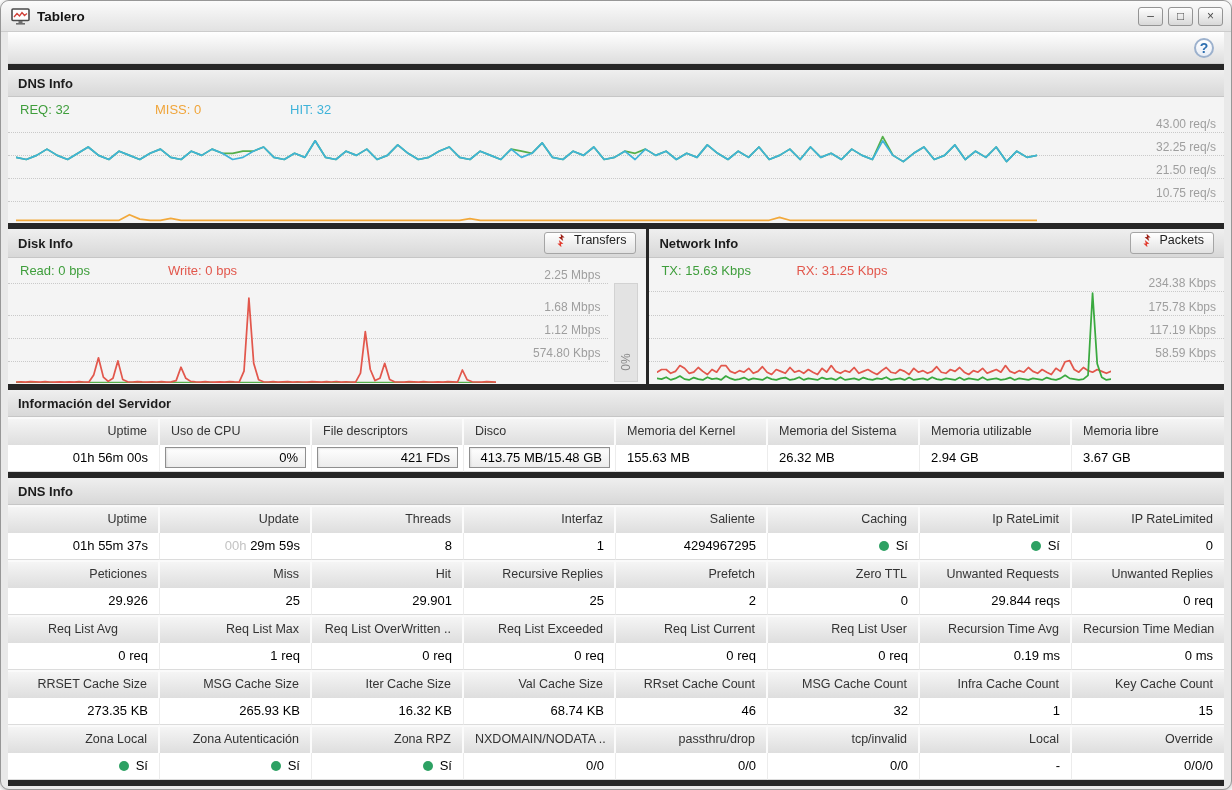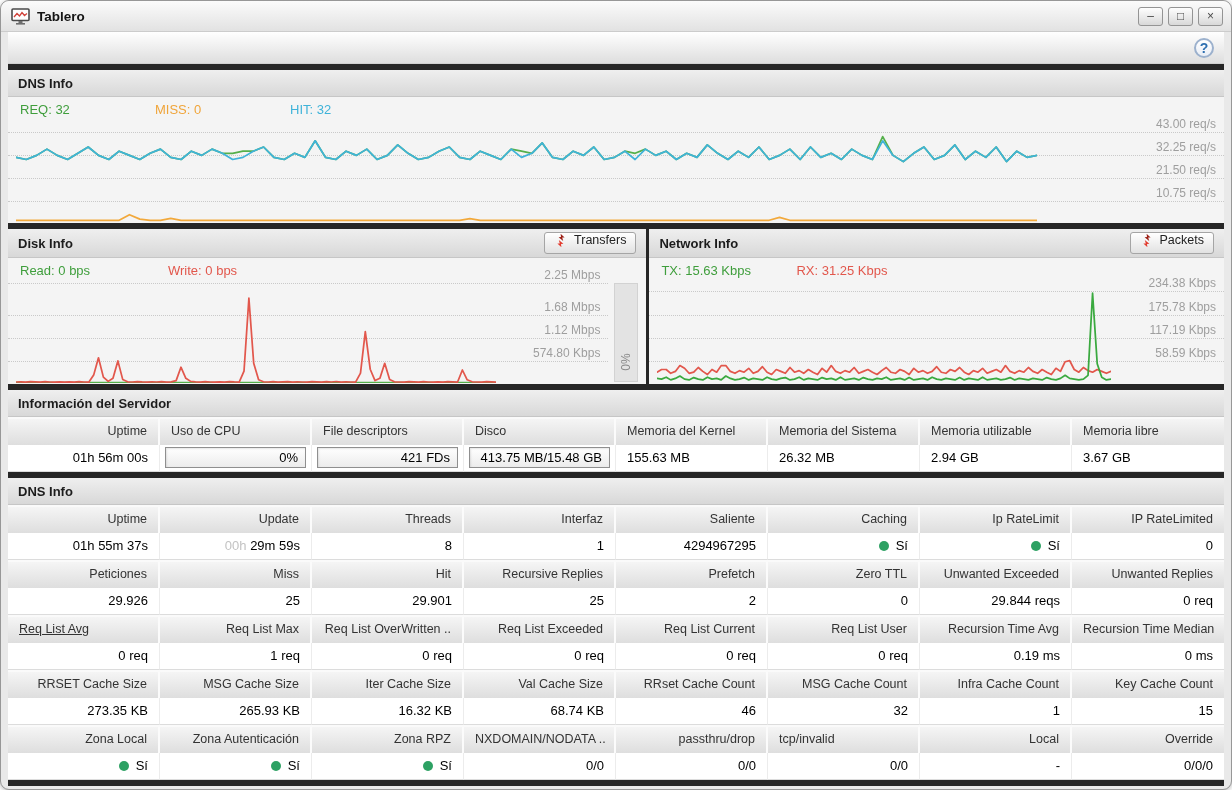--- a/index.html
+++ b/index.html
@@ -267,35 +267,35 @@
           <div class="tcell" style="text-align: right;"><span class="dot"></span><span>Sí</span></div>
           <div class="tcell" style="text-align: right;"><span>0</span></div>
         </div>
         <div class="trow thead">
           <div class="tcell" style="text-align: right;">Peticiones</div>
           <div class="tcell" style="text-align: right;">Miss</div>
           <div class="tcell" style="text-align: right;">Hit</div>
           <div class="tcell" style="text-align: right;">Recursive Replies</div>
           <div class="tcell" style="text-align: right;">Prefetch</div>
           <div class="tcell" style="text-align: right;">Zero TTL</div>
-          <div class="tcell" style="text-align: right;">Unwanted Exceeded</div>
+          <div class="tcell" style="text-align: right;">Unwanted Requests</div>
           <div class="tcell" style="text-align: right;">Unwanted Replies</div>
         </div>
         <div class="trow tvals">
           <div class="tcell" style="text-align: right;"><span>29.926</span></div>
           <div class="tcell" style="text-align: right;"><span>25</span></div>
           <div class="tcell" style="text-align: right;"><span>29.901</span></div>
           <div class="tcell" style="text-align: right;"><span>25</span></div>
           <div class="tcell" style="text-align: right;"><span>2</span></div>
           <div class="tcell" style="text-align: right;"><span>0</span></div>
           <div class="tcell" style="text-align: right;"><span>29.844 reqs</span></div>
           <div class="tcell" style="text-align: right;"><span>0 req</span></div>
         </div>
         <div class="trow thead">
-          <div class="tcell" style="text-align: left; text-decoration: underline;">Req List Avg</div>
+          <div class="tcell" style="text-align: center;">Req List Avg</div>
           <div class="tcell" style="text-align: right;">Req List Max</div>
           <div class="tcell" style="text-align: right;">Req List OverWritten  ..</div>
           <div class="tcell" style="text-align: right;">Req List Exceeded</div>
           <div class="tcell" style="text-align: right;">Req List Current</div>
           <div class="tcell" style="text-align: right;">Req List User</div>
           <div class="tcell" style="text-align: right;">Recursion Time Avg</div>
           <div class="tcell" style="text-align: right;">Recursion Time Median</div>
         </div>
         <div class="trow tvals">
           <div class="tcell" style="text-align: right;"><span>0 req</span></div>
@@ -326,21 +326,21 @@
           <div class="tcell" style="text-align: right;"><span>32</span></div>
           <div class="tcell" style="text-align: right;"><span>1</span></div>
           <div class="tcell" style="text-align: right;"><span>15</span></div>
         </div>
         <div class="trow thead">
           <div class="tcell" style="text-align: right;">Zona Local</div>
           <div class="tcell" style="text-align: right;">Zona Autenticación</div>
           <div class="tcell" style="text-align: right;">Zona RPZ</div>
           <div class="tcell" style="text-align: right;">NXDOMAIN/NODATA  ..</div>
           <div class="tcell" style="text-align: right;">passthru/drop</div>
-          <div class="tcell" style="">tcp/invalid</div>
+          <div class="tcell" style="text-align: right;">tcp/invalid</div>
           <div class="tcell" style="text-align: right;">Local</div>
           <div class="tcell" style="text-align: right;">Override</div>
         </div>
         <div class="trow tvals">
           <div class="tcell" style="text-align: right;"><span class="dot"></span><span>Sí</span></div>
           <div class="tcell" style="text-align: right;"><span class="dot"></span><span>Sí</span></div>
           <div class="tcell" style="text-align: right;"><span class="dot"></span><span>Sí</span></div>
           <div class="tcell" style="text-align: right;"><span>0/0</span></div>
           <div class="tcell" style="text-align: right;"><span>0/0</span></div>
           <div class="tcell" style="text-align: right;"><span>0/0</span></div>

